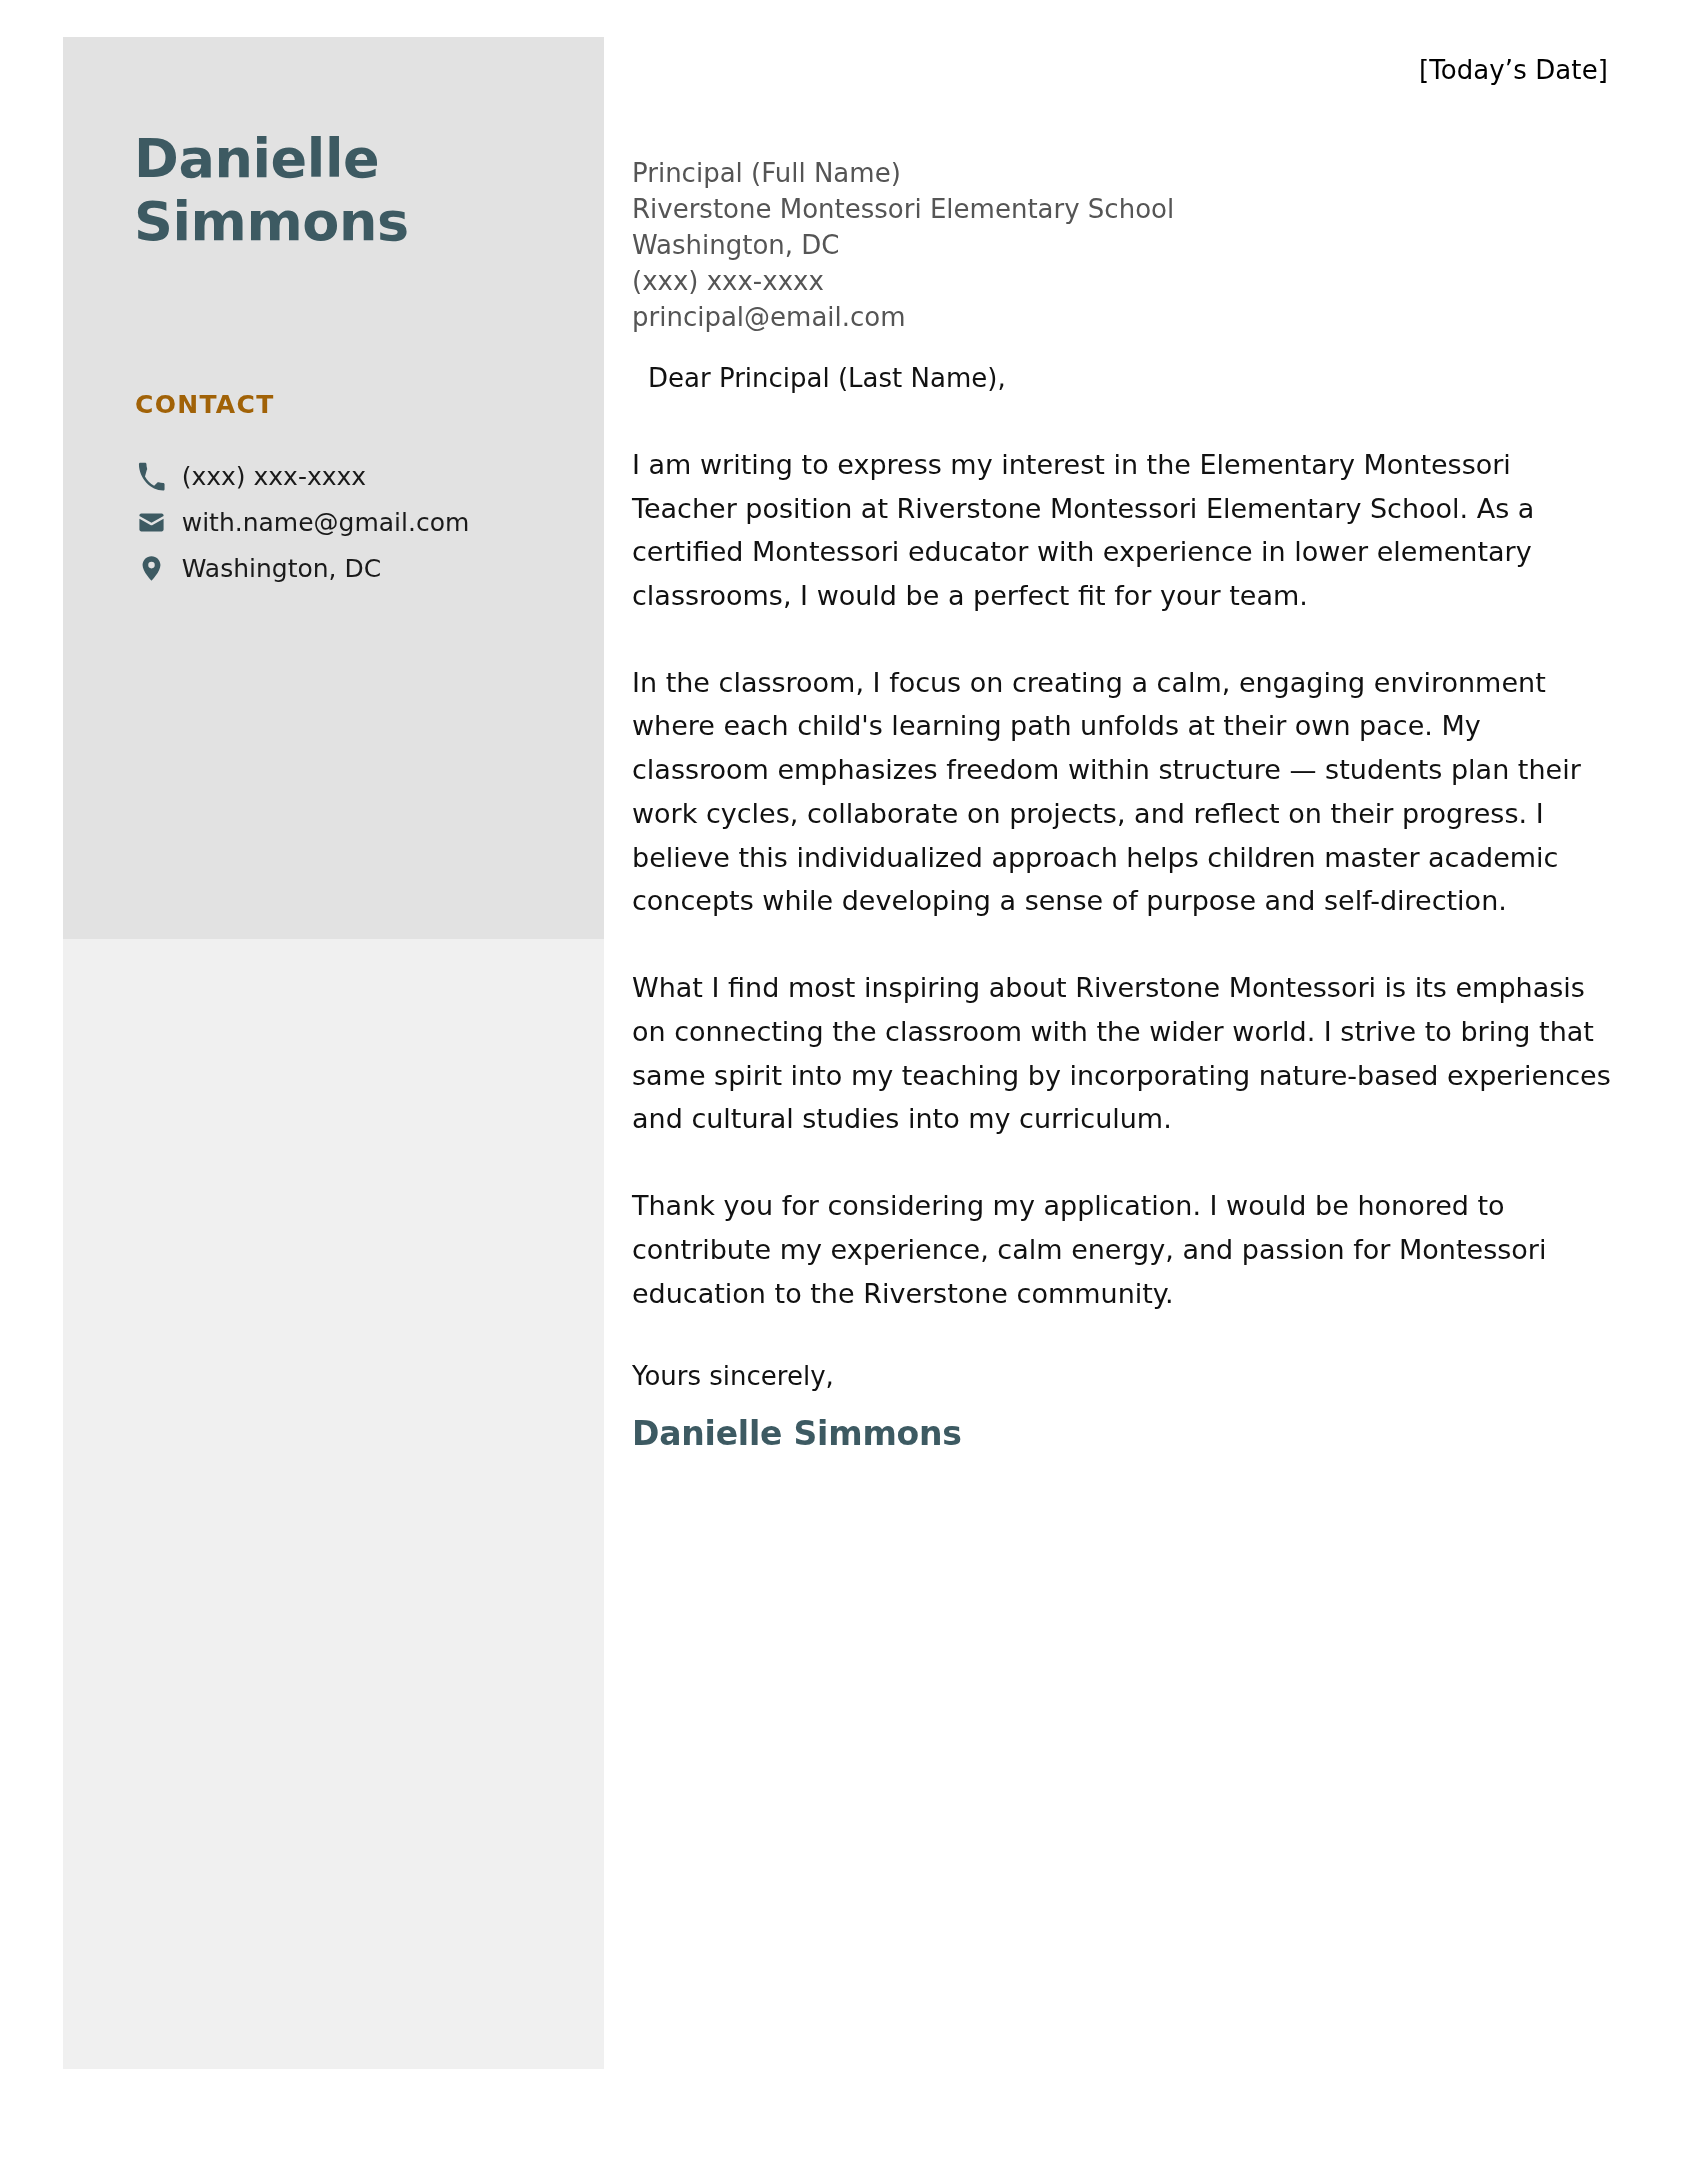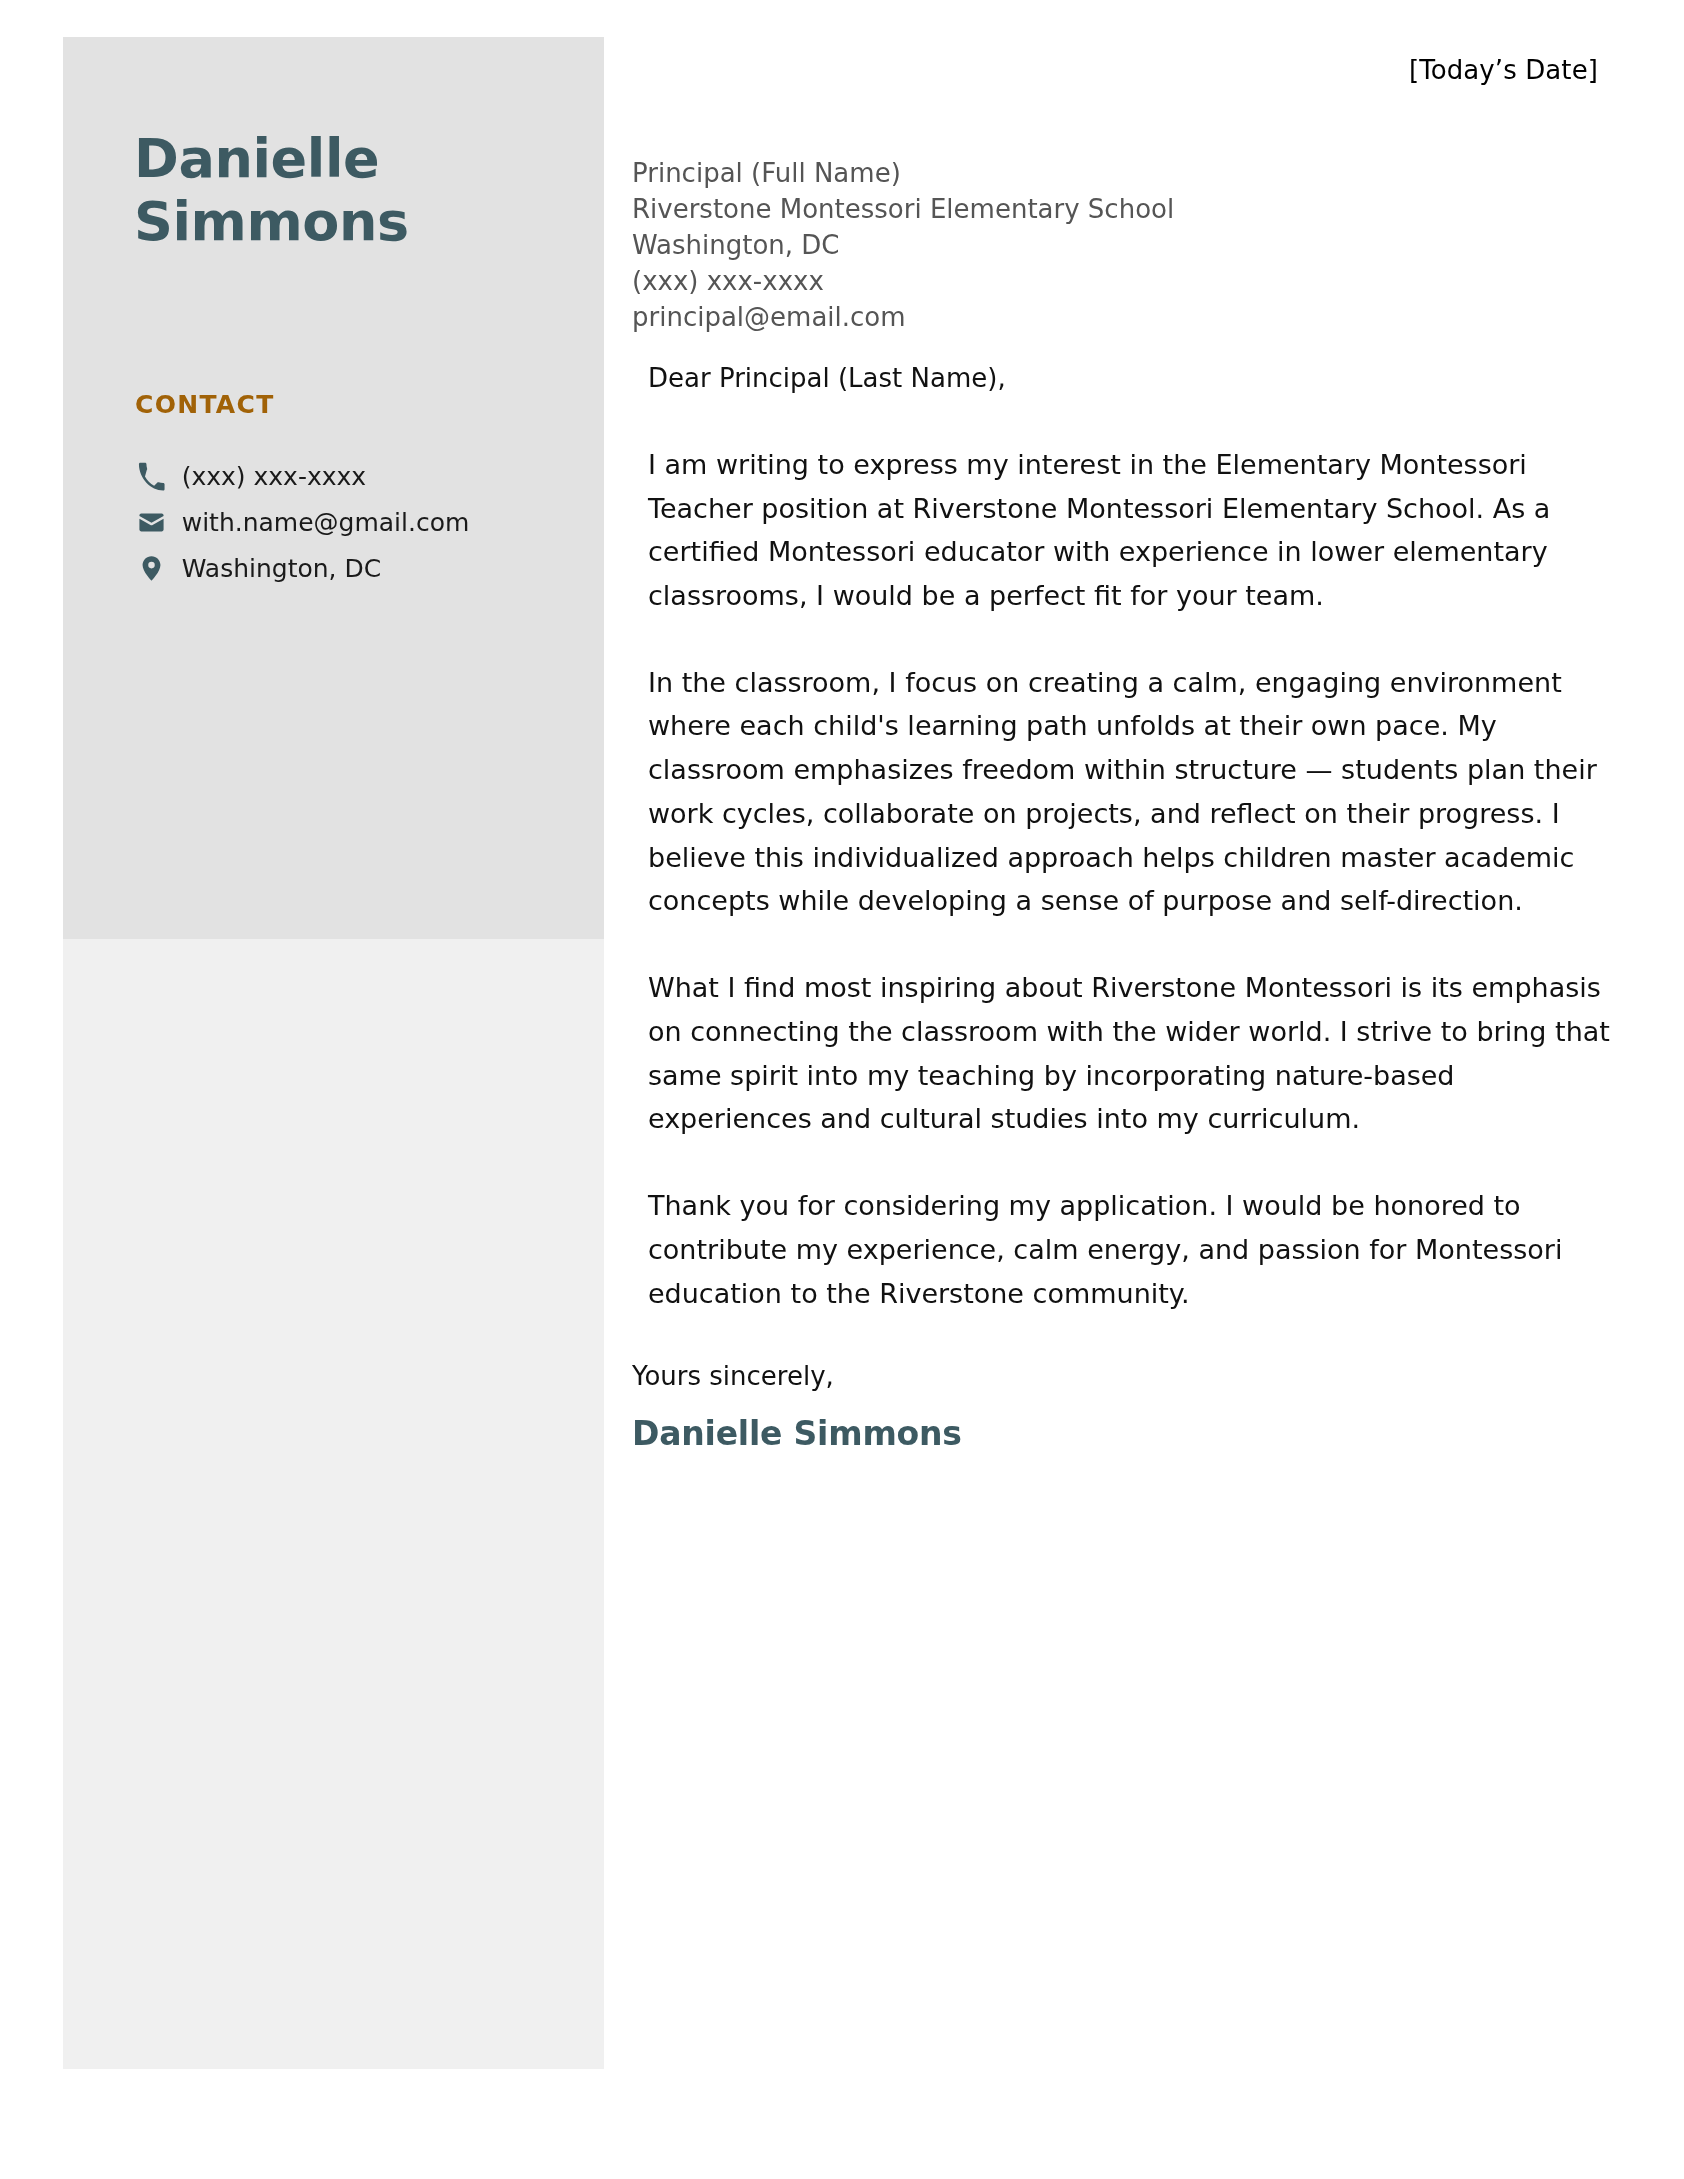--- a/index.html
+++ b/index.html
@@ -21,21 +21,21 @@
     position: relative;
     width: 1684px;
     height: 2180px;
     background: #ffffff;
   }
 
   
   .date-line {
     position: absolute;
     top: 55px;
-    right: 86px;
+    right: 76px;
     font-size: 26px;
     color: #000000;
     letter-spacing: 0.1px;
     white-space: nowrap;
   }
 
   
   .sidebar {
     position: absolute;
     left: 63px;
@@ -133,21 +133,20 @@
     margin-bottom: 46px;
     margin-left: 16px;
   }
 
   .para {
     font-size: 27px;
     color: #111111;
     line-height: 1.62;
     margin-bottom: 43px;
     max-width: 985px;
-    margin-left: 16px;
   }
 
   .signoff {
     font-size: 26px;
     color: #111111;
     line-height: 1.4;
     margin-top: 2.9px;
     margin-bottom: 19px;
   }
 

